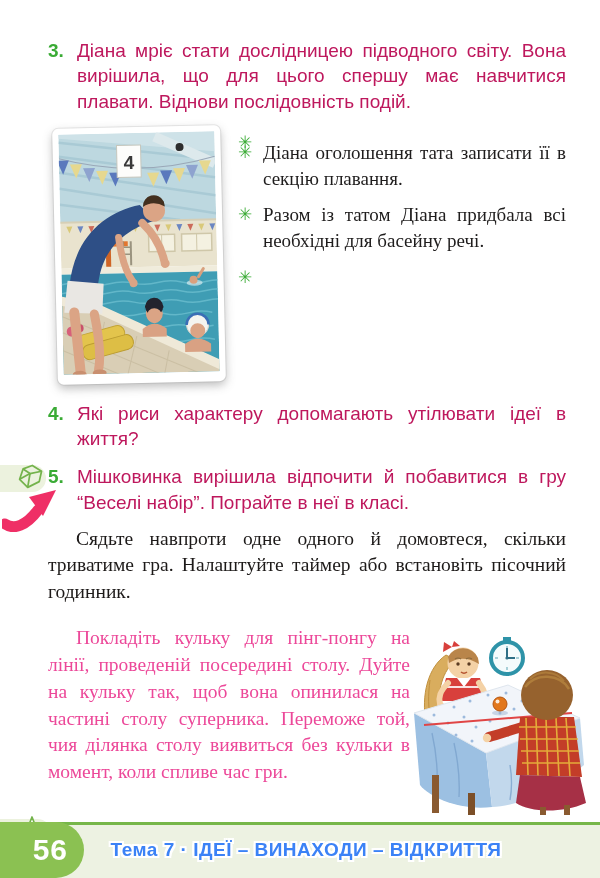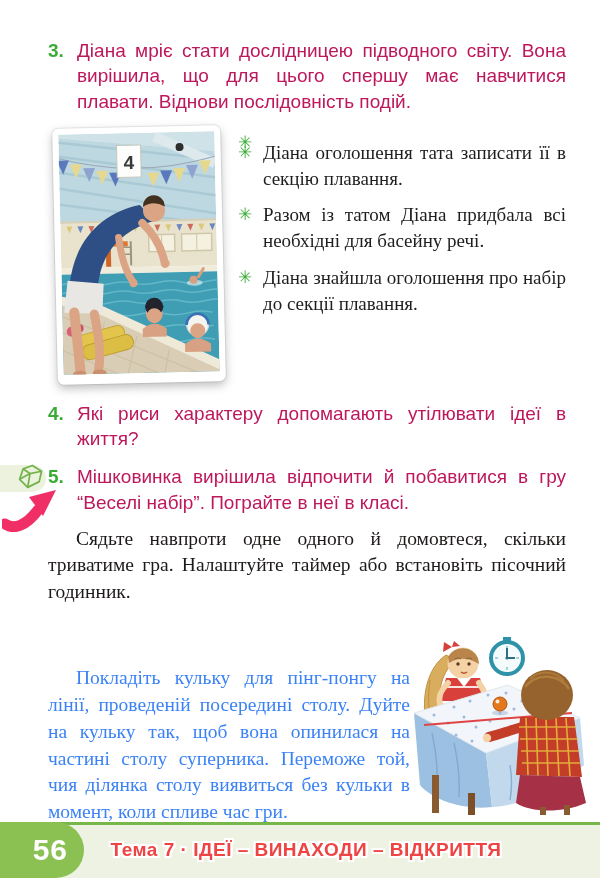--- a/index.html
+++ b/index.html
@@ -27,21 +27,21 @@
 
   
   .para{
     font-family:"Liberation Serif","DejaVu Serif",serif;font-size:19.5px;line-height:1.36;
     text-align:justify;text-indent:28px;margin:0 34px 20px 48px;color:#1d1a19;
   }
   .play-row{display:flex;align-items:flex-start;padding:0 12px 0 48px;margin-bottom:6px;}
   .play-text{
     width:362px;flex:0 0 auto;
     font-family:"Liberation Serif","DejaVu Serif",serif;font-size:19.5px;line-height:1.37;
-    text-align:justify;text-indent:28px;color:#3b82f6;margin-top:40px;
+    text-align:justify;text-indent:28px;color:#ec4899;
   }
   .illus-box{flex:1;display:flex;justify-content:center;}
 
   
   .marker-band{position:absolute;left:0;background:#ecf2de;border-radius:0 16px 16px 0;}
   .band-t5{top:1px;width:46px;height:27px;}
   .band-t6{top:-2px;width:52px;height:30px;}
   .band-icon{position:absolute;}
   .sack-icon{left:15px;top:-2px;}
   .arrow-icon{position:absolute;left:2px;top:24px;}
@@ -51,21 +51,21 @@
   .footer{position:absolute;left:0;right:0;bottom:0;height:58px;}
   .footer-band{position:absolute;left:0;right:0;top:2px;bottom:0;background:#edf2e2;border-top:3px solid #77b74a;}
   .footer-tab{
     position:absolute;left:0;top:2px;width:84px;height:56px;background:#8bc152;
     border-radius:0 38px 38px 0;display:flex;align-items:center;justify-content:flex-end;
     padding-right:16px;box-sizing:border-box;
   }
   .footer-tab .pg{color:#fff;font-weight:700;font-size:30px;letter-spacing:1px;}
   .footer-theme{
     position:absolute;left:0;right:0;top:19px;text-align:center;
-    font-weight:700;font-size:19px;letter-spacing:.5px;color:#ef4444;
+    font-weight:700;font-size:19px;letter-spacing:.5px;color:#3b82f6;
     text-shadow:-2px -2px 0 #fff,2px -2px 0 #fff,-2px 2px 0 #fff,2px 2px 0 #fff,
                  0 -2px 0 #fff,0 2px 0 #fff,-2px 0 0 #fff,2px 0 0 #fff;
     margin-left:12px;
   }
 </style>
 </head>
 <body>
 
 <div class="task page-top">
   <div class="num">3.</div>
@@ -211,21 +211,20 @@
     <div class="seq-item">
       <span class="ast">✳</span>
       <span>Діана оголошення тата записати її в секцію плавання.</span>
     </div>
     <div class="seq-item">
       <span class="ast">✳</span>
       <span>Разом із татом Діана придбала всі необхідні для басейну речі.</span>
     </div>
     <div class="seq-item">
       <span class="ast">✳</span>
-      <span>Діана знайшла оголошення про набір до секції плавання.</span>
     </div>
   </div>
 </div>
 
 <div class="task">
   <div class="num">4.</div>
   <div class="txt">Які риси характеру допомагають утілювати ідеї в життя?</div>
 </div>
 
 <div class="task" style="margin-bottom:11px;">

